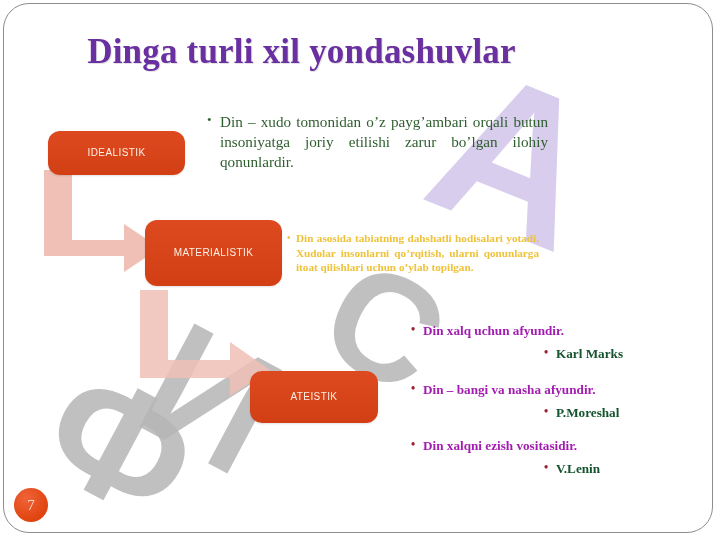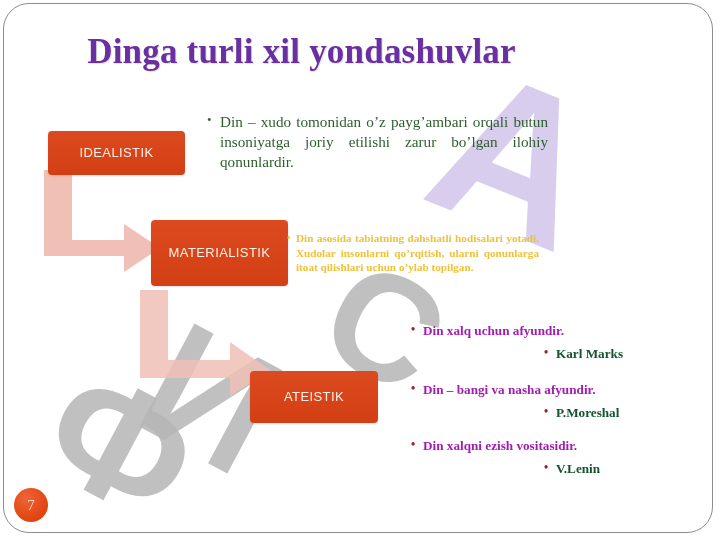--- a/index.html
+++ b/index.html
@@ -65,35 +65,35 @@
     color: #6a2fa0;
     letter-spacing: .2px;
     text-shadow: 1px 1px 0 rgba(150,150,150,.28);
   }
 
   
   .pbox {
     position: absolute;
     background: #d9431c;
     background: linear-gradient(180deg,#dd4a1f 0%,#d33f14 100%);
-    border-radius: 4px;
+    border-radius: 12px;
     color: #fdf0e6;
-    font-size: 13px;
+    font-size: 10px;
     letter-spacing: .4px;
     display: flex;
     align-items: center;
     justify-content: center;
     text-align: center;
     line-height: 1.15;
     box-shadow: 0 1px 2px rgba(0,0,0,.12);
     box-sizing: border-box;
     padding: 2px 6px;
   }
   #box-idealistik   { left: 48px;  top: 131px; width: 137px; height: 44px; }
-  #box-materialistik{ left: 151px; top: 220px; width: 137px; height: 66px; align-items: center; }
+  #box-materialistik{ left: 145px; top: 220px; width: 137px; height: 66px; align-items: center; }
   #box-ateistik     { left: 250px; top: 371px; width: 128px; height: 52px; }
 
   
   .arrow {
     position: absolute;
     pointer-events: none;
   }
 
   
   #green-block {

